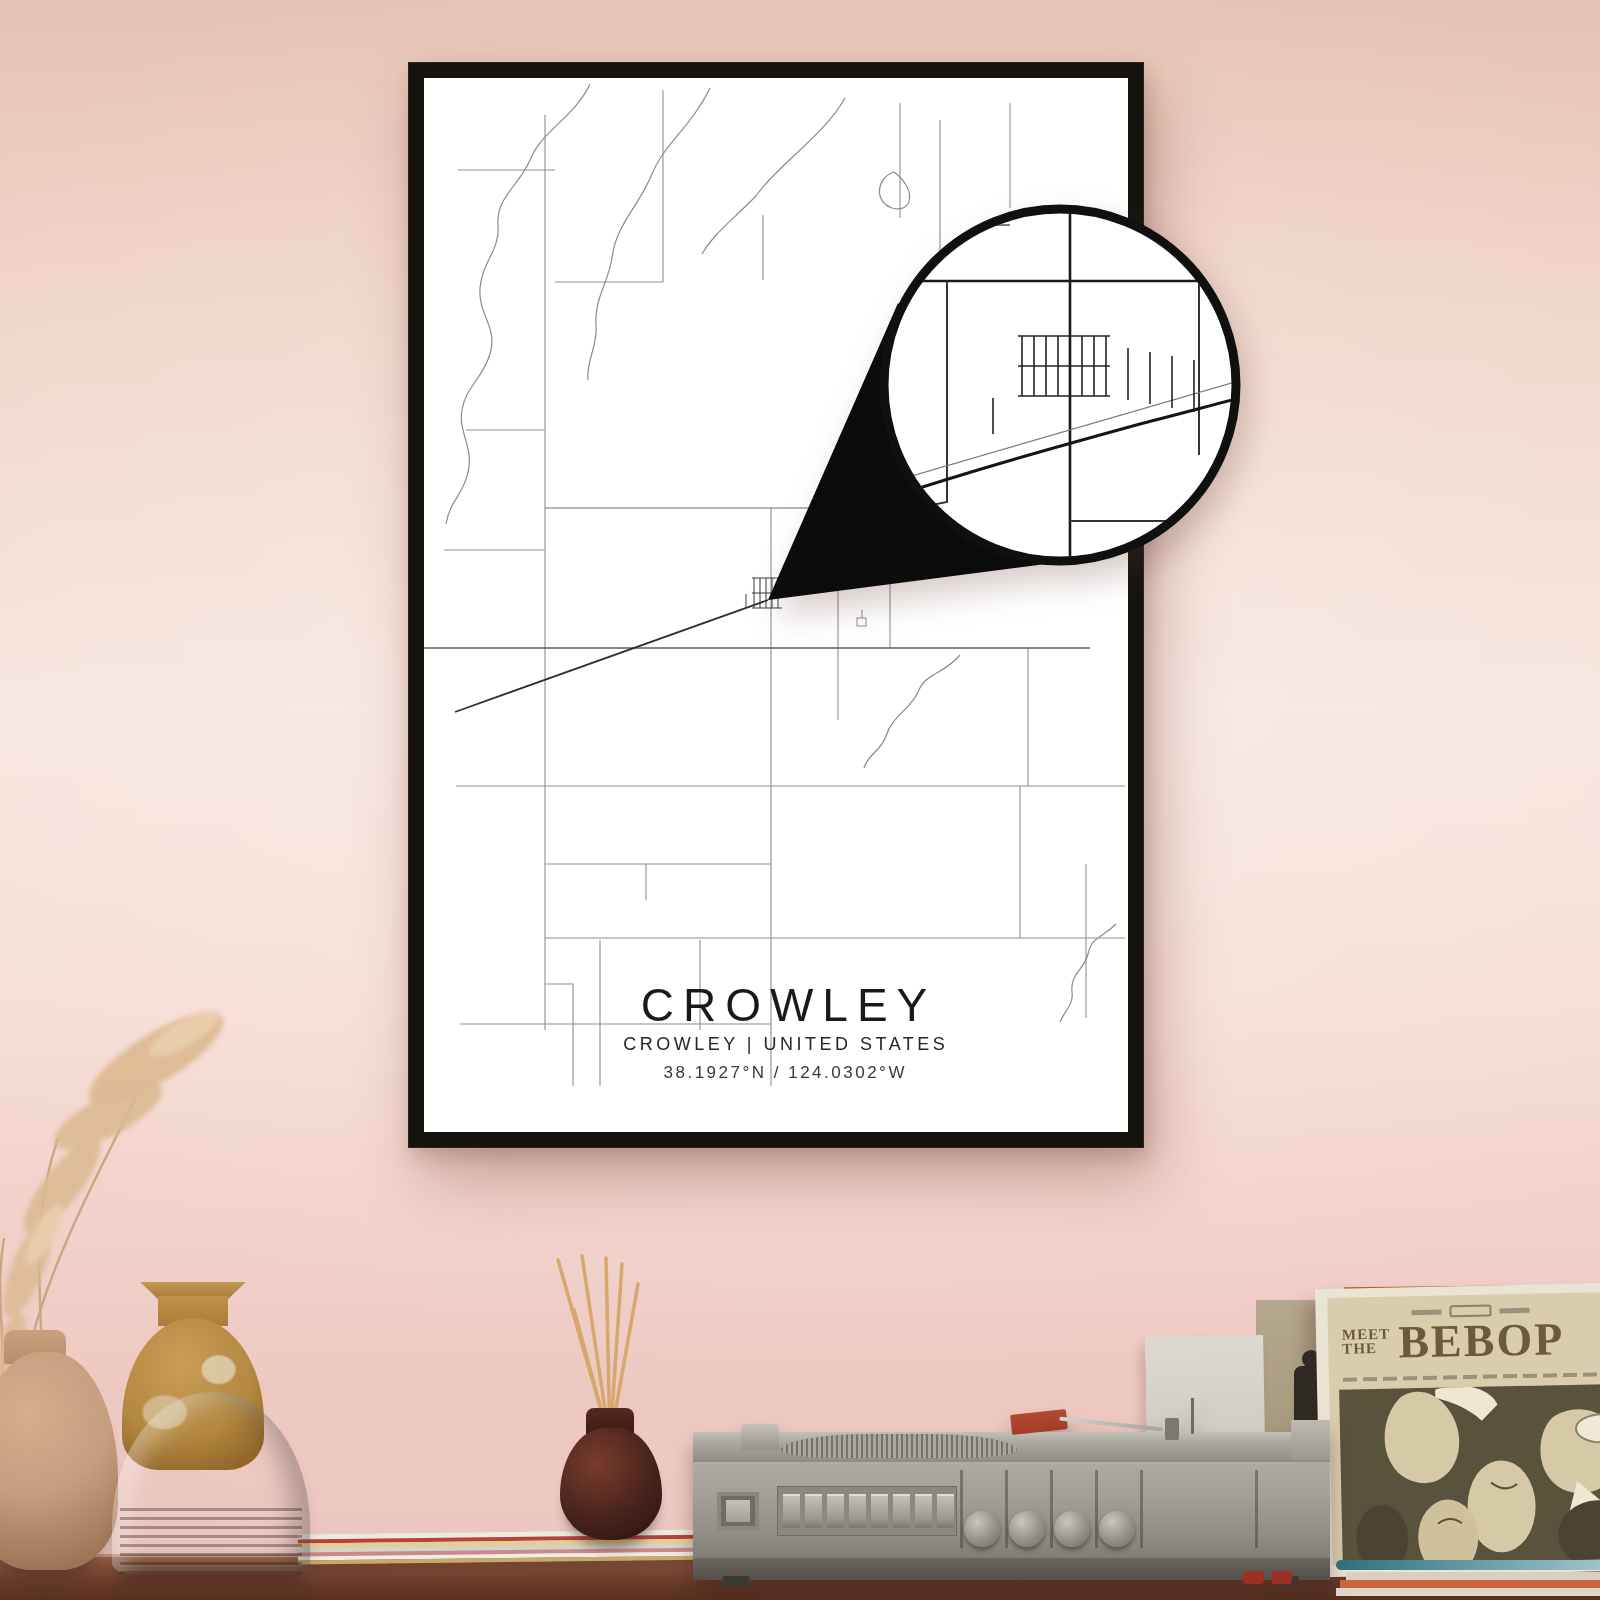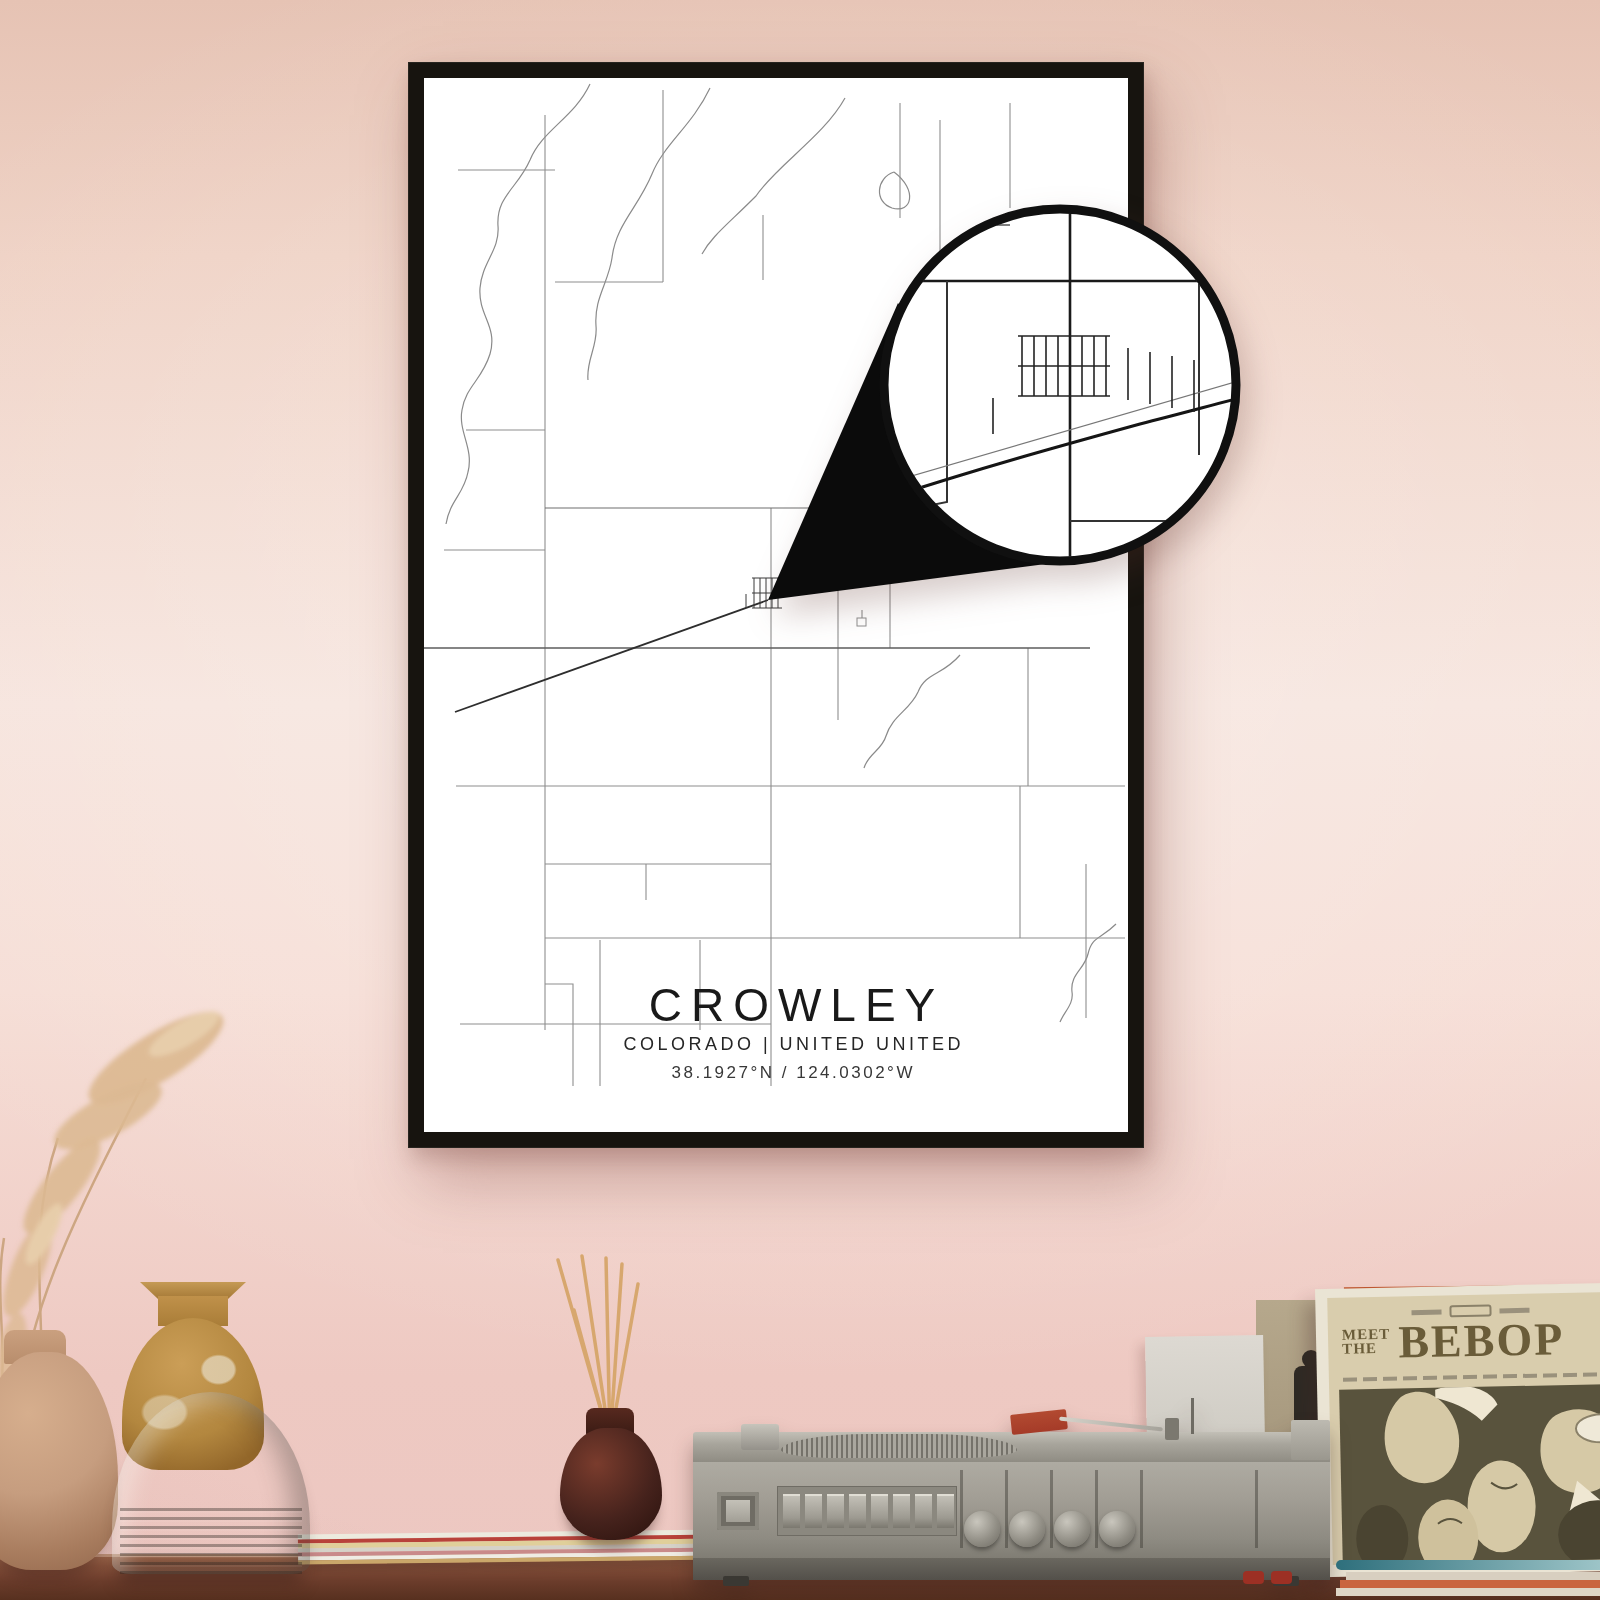--- a/index.html
+++ b/index.html
@@ -13,21 +13,21 @@
   }
   .scene::after{content:"";position:absolute;inset:0;pointer-events:none;
     background:radial-gradient(120% 95% at 50% 40%, rgba(0,0,0,0) 62%, rgba(150,90,80,.14) 100%);}
 
   
   .poster-frame{position:absolute;left:408px;top:62px;width:736px;height:1086px;
     background:var(--frame,#17140f);padding:16px;z-index:2;
     box-shadow:inset 0 0 0 1px rgba(255,255,255,.07), 14px 32px 60px rgba(125,65,58,.35), 4px 10px 18px rgba(100,50,45,.22);}
   .poster{position:relative;width:100%;height:100%;background:var(--poster_bg,#fff);overflow:hidden;}
   .map-svg{position:absolute;left:0;top:0;}
-  .poster-text{position:absolute;left:16px;width:100%;text-align:center;color:#1c1c1c;}
+  .poster-text{position:absolute;left:8px;width:100%;text-align:center;color:#1c1c1c;}
   .poster-title{top:900px;font-size:46px;letter-spacing:9px;padding-left:9px;font-weight:400;color:#191919;}
   .poster-subtitle{top:956px;font-size:18px;letter-spacing:3.5px;padding-left:3.5px;color:#262626;}
   .poster-coords{top:985px;font-size:17px;letter-spacing:2.5px;padding-left:2.5px;color:#383838;}
 
   
   .magnifier{position:absolute;left:0;top:0;z-index:3;pointer-events:none;
     filter:drop-shadow(8px 16px 16px rgba(95,50,45,.25));}
 
   
   .shelf{position:absolute;left:0;top:1554px;width:1600px;height:46px;z-index:1;
@@ -208,21 +208,21 @@
             <path d="M328,530 H358"></path>
           <path d="M330,500 V530"></path>
             <path d="M336,500 V530"></path>
             <path d="M342,500 V530"></path>
           <path d="M348,500 V530"></path>
             <path d="M354,500 V530"></path>
             <path d="M322,516 V530"></path>
         </g>
       </svg>
       <div class="poster-text poster-title">CROWLEY</div>
-      <div class="poster-text poster-subtitle">COLORADO | UNITED UNITED</div>
+      <div class="poster-text poster-subtitle">CROWLEY | UNITED STATES</div>
       <div class="poster-text poster-coords">38.1927°N / 124.0302°W</div>
     </div>
   </div>
 
   <svg class="magnifier" width="1600" height="1600" viewBox="0 0 1600 1600">
     <defs>
         <clipPath id="lens">
           <circle cx="1060" cy="385" r="172"></circle>
         </clipPath>
       </defs>

